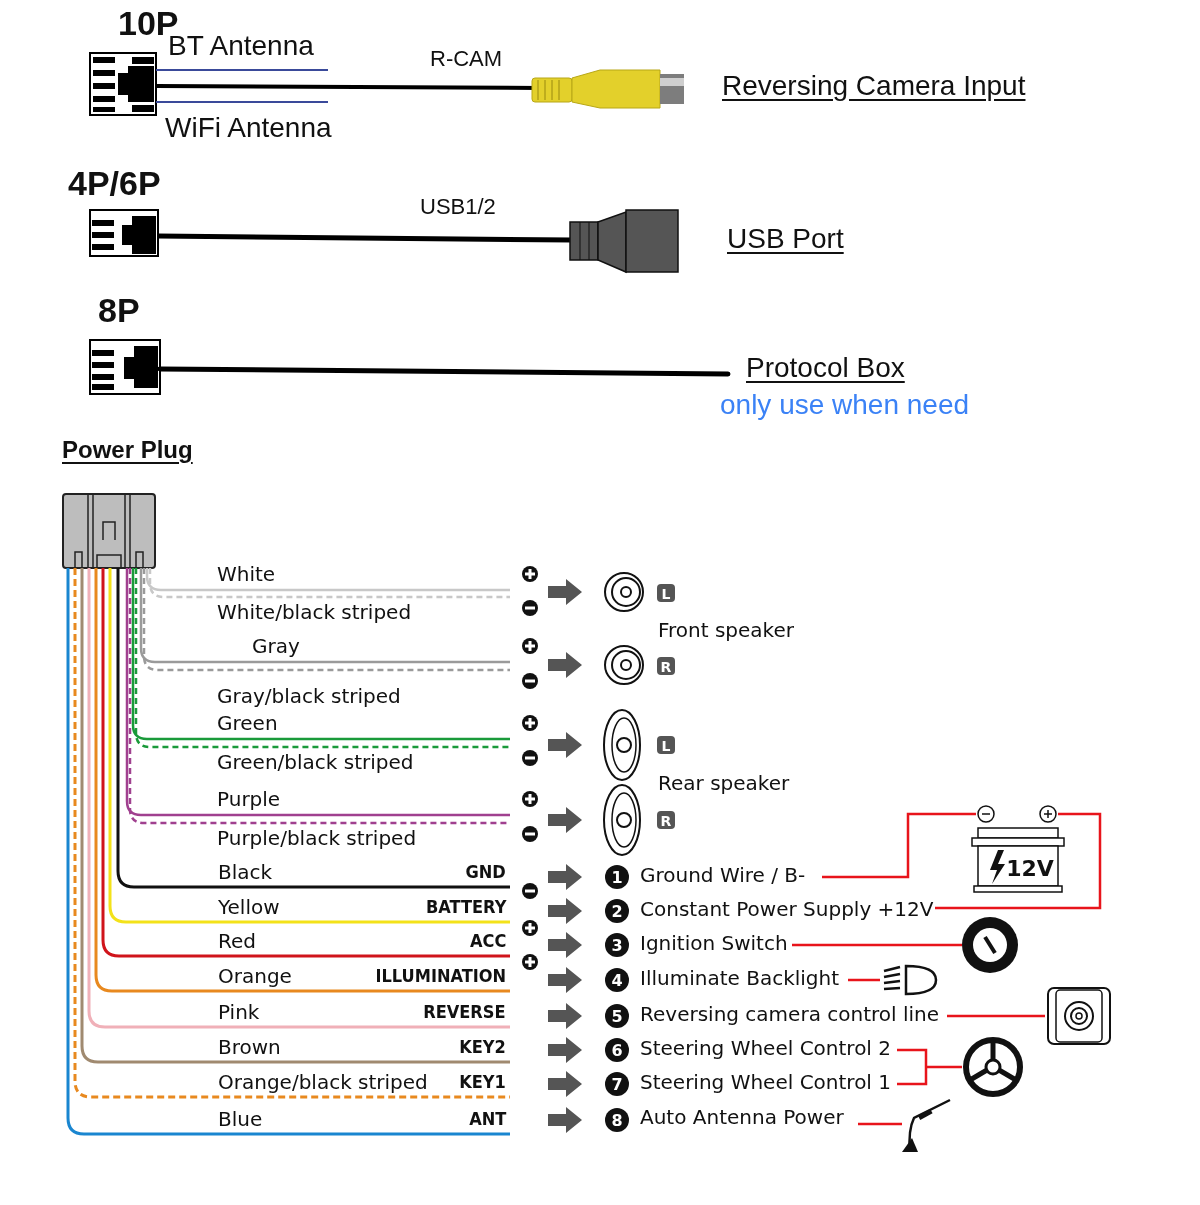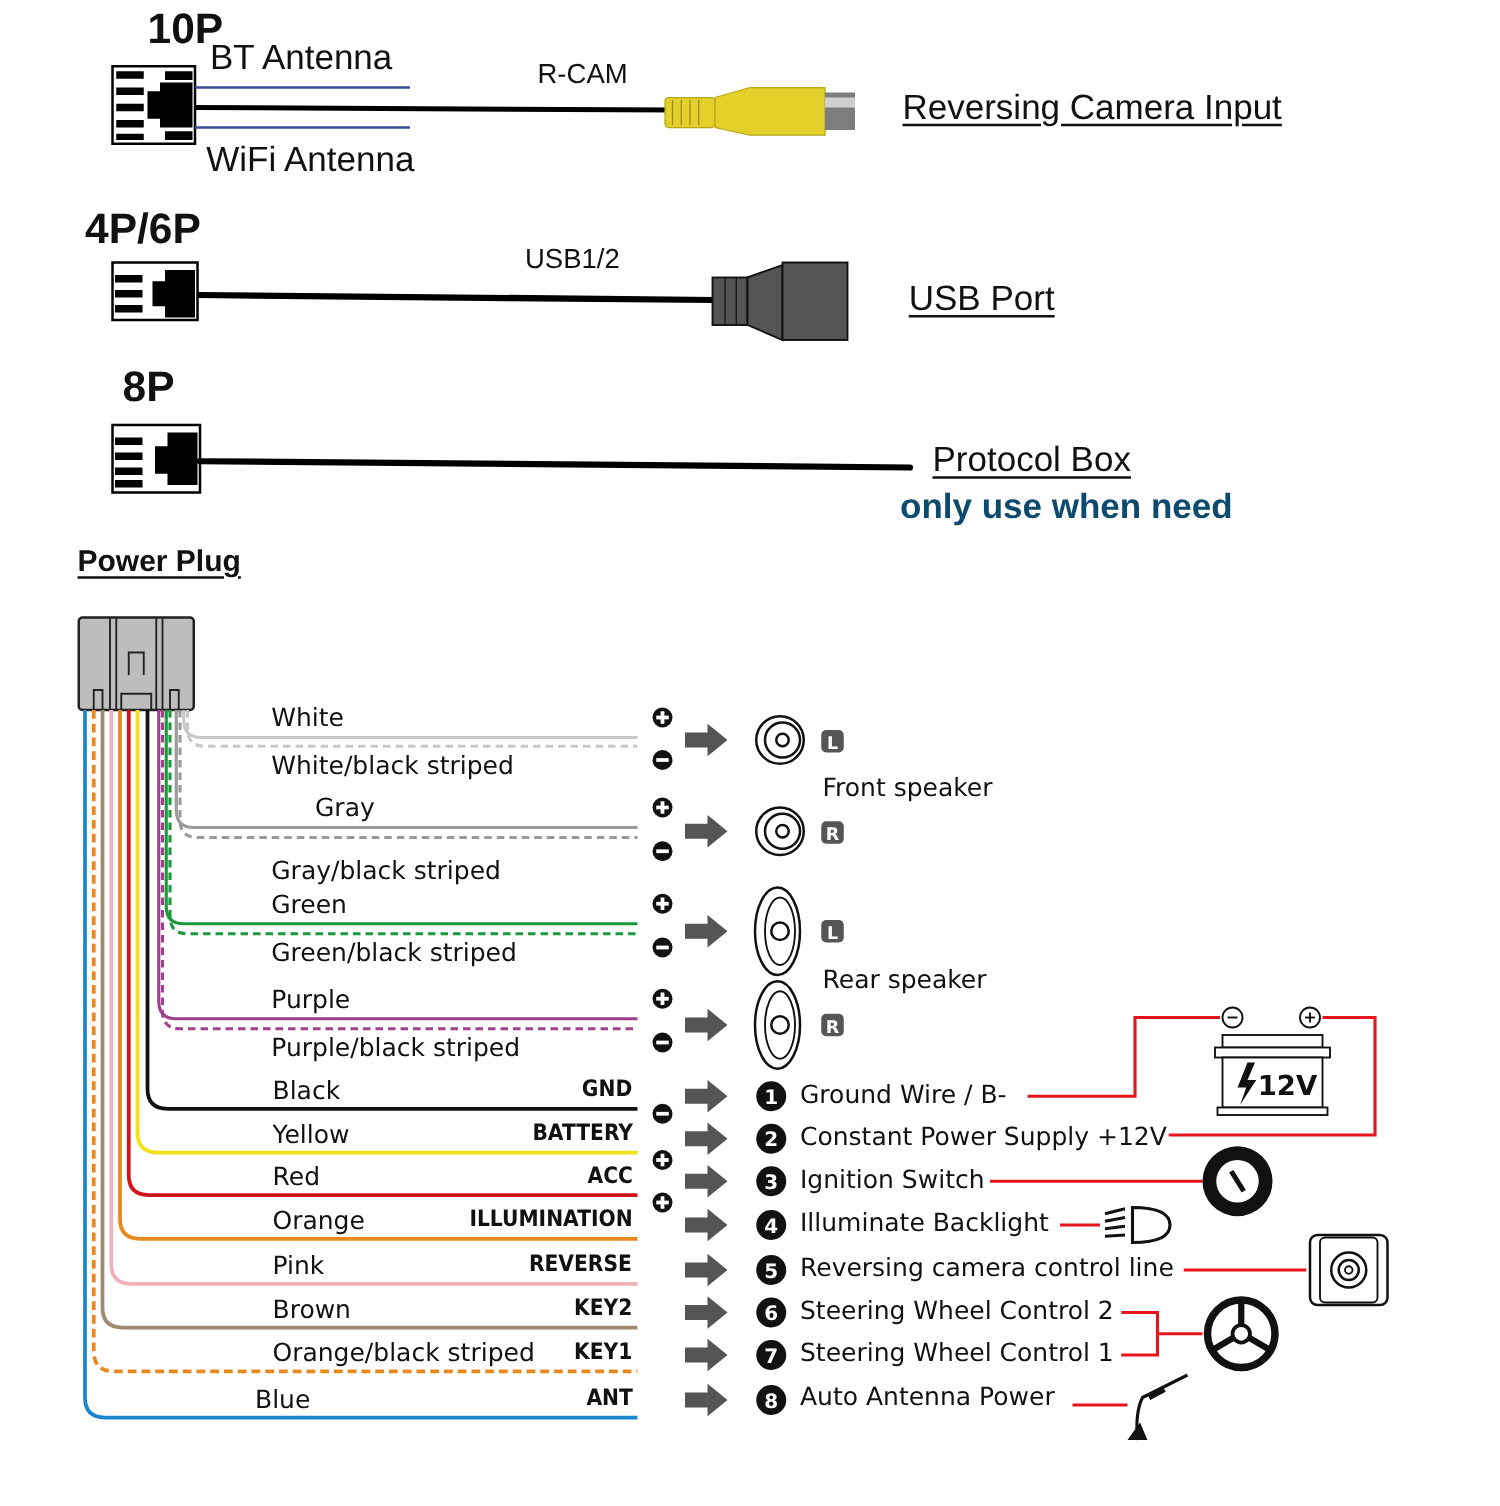--- a/index.html
+++ b/index.html
@@ -3,21 +3,21 @@
 <meta charset="utf-8">
 <style>
   html, body { margin:0; padding:0; background:#ffffff; }
   body { width:1200px; height:1205px; position:relative; overflow:hidden;
          font-family:"DejaVu Sans", sans-serif; color:#111; }
   .abs { position:absolute; }
   .hdr { font-family:"Liberation Sans", sans-serif; font-weight:bold; font-size:34px; color:#111; }
   .lbl { font-family:"Liberation Sans", sans-serif; font-size:28px; color:#111; }
   .small { font-family:"Liberation Sans", sans-serif; font-size:22px; color:#111; }
   .ul { text-decoration:underline; text-underline-offset:4px; }
-  .red { color:#0c4a6e;font-weight:bold; }
+  .red { color:#3b82f6; }
   .wire-name { font-family:"DejaVu Sans", sans-serif; font-size:20px; color:#111; }
   .func { font-family:"DejaVu Sans", sans-serif; font-size:18px; font-weight:bold; color:#111; transform:scaleX(0.9); transform-origin:right; }
   .dest { font-family:"DejaVu Sans", sans-serif; font-size:20px; color:#111; }
   svg { position:absolute; left:0; top:0; }
 </style>
 </head>
 <body>
 
 <div class="abs hdr" style="left:88px;top:4px;margin-left:30px;">10P</div>
 <div class="abs lbl" style="left:168px;top:30px;">BT Antenna</div>
@@ -363,15 +363,15 @@
 <div class="abs dest" style="left: 640px; top: 966px;">Illuminate Backlight</div>
 <div class="abs wire-name" style="left: 218px; top: 1000px;">Pink</div>
 <div class="abs func" style="right: 694px; top: 1001px;">REVERSE</div>
 <div class="abs dest" style="left: 640px; top: 1002px;">Reversing camera control line</div>
 <div class="abs wire-name" style="left: 218px; top: 1035px;">Brown</div>
 <div class="abs func" style="right: 694px; top: 1036px;">KEY2</div>
 <div class="abs dest" style="left: 640px; top: 1036px;">Steering Wheel Control 2</div>
 <div class="abs wire-name" style="left: 218px; top: 1070px;">Orange/black striped</div>
 <div class="abs func" style="right: 694px; top: 1071px;">KEY1</div>
 <div class="abs dest" style="left: 640px; top: 1070px;">Steering Wheel Control 1</div>
-<div class="abs wire-name" style="left: 204px; top: 1107px;">Blue</div>
+<div class="abs wire-name" style="left: 218px; top: 1107px;">Blue</div>
 <div class="abs func" style="right: 694px; top: 1108px;">ANT</div>
 <div class="abs dest" style="left: 640px; top: 1105px;">Auto  Antenna Power</div>
 
 </body></html>

